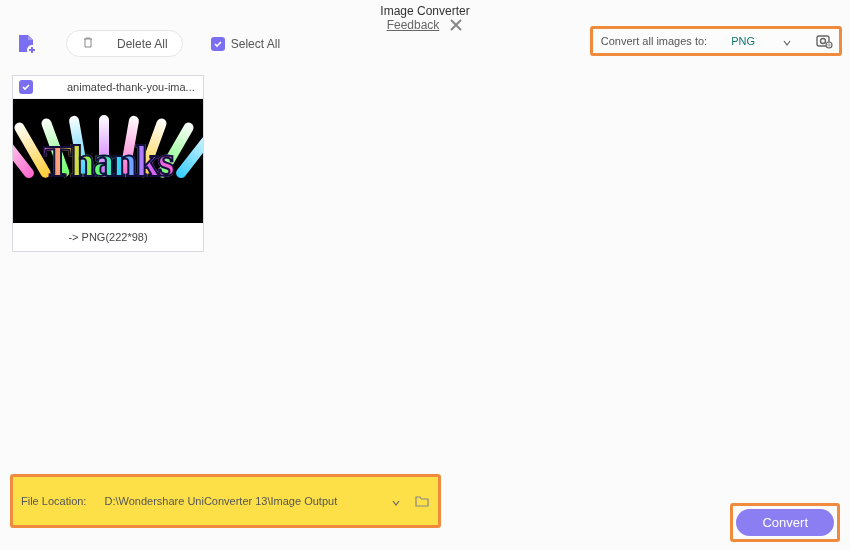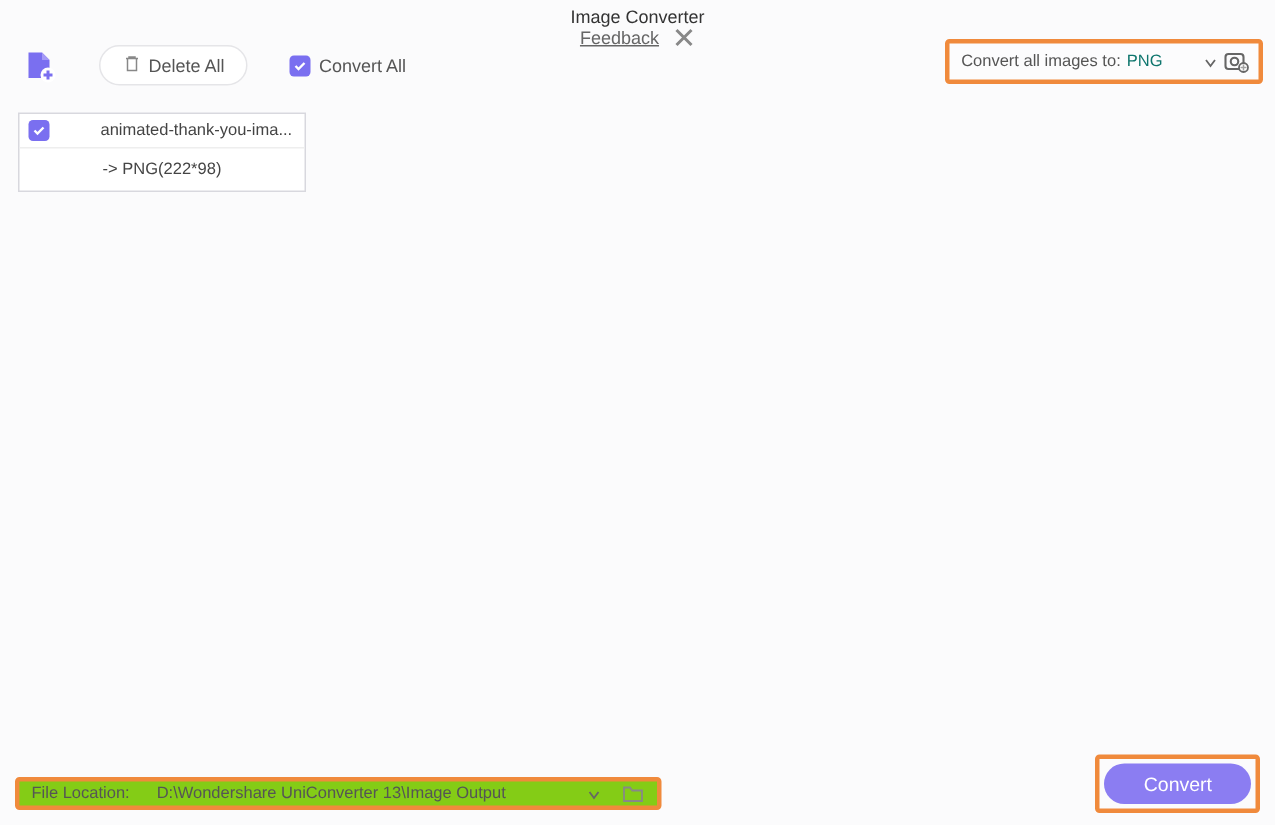--- a/index.html
+++ b/index.html
@@ -7,44 +7,44 @@
 
 .header { display: flex; align-items: center; justify-content: space-between; padding: 4px 8px 4px 8px; height: 24px; flex-direction: column; }
 .title { font-size: 12px; color: #333; }
 .header-right { display: flex; align-items: center; gap: 10px; }
 .feedback { font-size: 12px; color: #666; text-decoration: underline; cursor: pointer; }
 .close-icon { width: 14px; height: 14px; cursor: pointer; }
 .close-icon svg { width: 100%; height: 100%; }
 
 .toolbar { display: flex; align-items: center; padding: 6px 10px 10px 14px; gap: 28px; position: relative; }
 .add-icon { width: 24px; height: 24px; cursor: pointer; }
-.delete-all { display: flex; align-items: center; gap: 4px; border: 1px solid #e5e5e8; border-radius: 14px; padding: 4px 14px; font-size: 12px; color: #555; cursor: pointer; background: #fff; }
+.delete-all { display: flex; align-items: center; gap: 22px; border: 1px solid #e5e5e8; border-radius: 14px; padding: 4px 14px; font-size: 12px; color: #555; cursor: pointer; background: #fff; }
 .delete-all svg { width: 14px; height: 14px; }
 .select-all { display: flex; align-items: center; gap: 6px; font-size: 12px; color: #555; cursor: pointer; }
 .chk { width: 14px; height: 14px; border-radius: 3px; background: #7a6ff0; display: flex; align-items: center; justify-content: center; }
 .chk svg { width: 10px; height: 10px; }
 
-.convert-target { position: absolute; right: 8px; top: 2px; border: 3px solid #f08a3c; border-radius: 3px; display: flex; align-items: center; padding: 3px 6px 3px 8px; gap: 4px; background: #fcfcfd; }
+.convert-target { position: absolute; right: 8px; top: 2px; border: 3px solid #f08a3c; border-radius: 3px; display: flex; align-items: center; padding: 3px 6px 3px 8px; gap: 24px; background: #fcfcfd; }
 .convert-target .lbl { font-size: 11px; color: #555; }
 .convert-target .format-select { display: flex; align-items: center; gap: 28px; font-size: 11px; color: #0f766e; cursor: pointer; }
 .caret { width: 8px; height: 8px; }
 .settings-icon { width: 18px; height: 18px; cursor: pointer; }
 
 .content { padding: 8px 12px; }
 .card { width: 192px; border: 1px solid #d8d8de; background: #fff; }
 .card-head { display: flex; align-items: center; gap: 6px; padding: 4px 6px; border-bottom: 1px solid #eee; }
 .card-head .fname { font-size: 11px; color: #444; white-space: nowrap; overflow: hidden; text-overflow: ellipsis; margin-left: 28px; }
 .thumb { width: 100%; height: 124px; background: #000; position: relative; overflow: hidden; display: flex; align-items: center; justify-content: center; }
 .card-foot { text-align: center; font-size: 11px; color: #444; padding: 8px 4px; }
 
 .thanks-text { font-family: "Comic Sans MS", cursive; font-size: 44px; font-weight: bold; background: linear-gradient(90deg,#ff66cc 0%,#ffcc33 20%,#66ff66 40%,#33ccff 60%,#cc66ff 80%,#ff66cc 100%); -webkit-background-clip: text; background-clip: text; color: transparent; -webkit-text-stroke: 2px #10103a; position: relative; z-index: 2; letter-spacing: -2px; }
 .rays { position: absolute; inset: 0; display: flex; justify-content: center; align-items: flex-end; }
 .ray { position: absolute; bottom: 46px; width: 10px; height: 62px; border-radius: 5px; transform-origin: bottom center; }
 
-.bottom-left { position: absolute; left: 10px; bottom: 10px; border: 3px solid #f08a3c; border-radius: 3px; display: flex; align-items: center; padding: 0 8px; gap: 8px; background: #84cc16; }
+.bottom-left { position: absolute; left: 10px; bottom: 22px; border: 3px solid #f08a3c; border-radius: 3px; display: flex; align-items: center; padding: 16px 8px; gap: 8px; background: #fde047; }
 .bottom-left .lbl { font-size: 11px; color: #555; }
 .path-select { display: flex; align-items: center; justify-content: space-between; width: 296px; font-size: 11px; color: #555; cursor: pointer; margin-left: 10px; }
 .folder-icon { width: 16px; height: 16px; cursor: pointer; margin-left: 6px; }
 
 .bottom-right { position: absolute; right: 10px; bottom: 8px; border: 3px solid #f08a3c; border-radius: 3px; padding: 3px; margin-left: 32px; }
 .convert-btn { background: #8b7df2; color: #fff; border: none; border-radius: 15px; padding: 6px 26px; font-size: 13px; cursor: pointer; }
 </style>
 </head>
 <body>
 
@@ -76,21 +76,21 @@
         </svg>
     </span>
     <span>Delete All</span>
   </div>
   <div class="select-all">
     <span class="chk">
       <svg viewBox="0 0 10 10">
           <path d="M2 5 L4 7 L8 3" stroke="#fff" stroke-width="1.6" fill="none"></path>
         </svg>
     </span>
-    <span>Convert All</span>
+    <span>Select All</span>
   </div>
 
   <div class="convert-target">
     <span class="lbl">Convert all images to:</span>
     <div class="format-select">
       <span>PNG</span>
       <span class="caret">
         <svg viewBox="0 0 8 8">
             <path d="M1 2 L4 6 L7 2" stroke="#666" stroke-width="1.2" fill="none"></path>
           </svg>
@@ -110,20 +110,34 @@
 <div class="content">
   <div class="card">
     <div class="card-head">
       <span class="chk">
         <svg viewBox="0 0 10 10">
             <path d="M2 5 L4 7 L8 3" stroke="#fff" stroke-width="1.6" fill="none"></path>
           </svg>
       </span>
       <span class="fname">animated-thank-you-ima...</span>
     </div>
+    <div class="thumb">
+      <div class="rays">
+        <div class="ray" style="left:14px;transform:rotate(-38deg);background:linear-gradient(#fff,#ff66cc);"></div>
+        <div class="ray" style="left:30px;transform:rotate(-30deg);background:linear-gradient(#fff,#ffcc33);"></div>
+        <div class="ray" style="left:48px;transform:rotate(-20deg);background:linear-gradient(#fff,#66ff66);"></div>
+        <div class="ray" style="left:66px;transform:rotate(-10deg);background:linear-gradient(#fff,#33ccff);"></div>
+        <div class="ray" style="left:86px;transform:rotate(0deg);background:linear-gradient(#fff,#cc66ff);"></div>
+        <div class="ray" style="left:106px;transform:rotate(10deg);background:linear-gradient(#fff,#ff66cc);"></div>
+        <div class="ray" style="left:124px;transform:rotate(20deg);background:linear-gradient(#fff,#ffcc33);"></div>
+        <div class="ray" style="left:142px;transform:rotate(30deg);background:linear-gradient(#fff,#66ff66);"></div>
+        <div class="ray" style="left:160px;transform:rotate(38deg);background:linear-gradient(#fff,#33ccff);"></div>
+      </div>
+      <div class="thanks-text">Thanks</div>
+    </div>
     <div class="card-foot">-&gt; PNG(222*98)</div>
   </div>
 </div>
 
 <div class="bottom-left">
   <span class="lbl">File Location:</span>
   <div class="path-select">
     <span>D:\Wondershare UniConverter 13\Image Output</span>
     <span class="caret">
       <svg viewBox="0 0 8 8">

